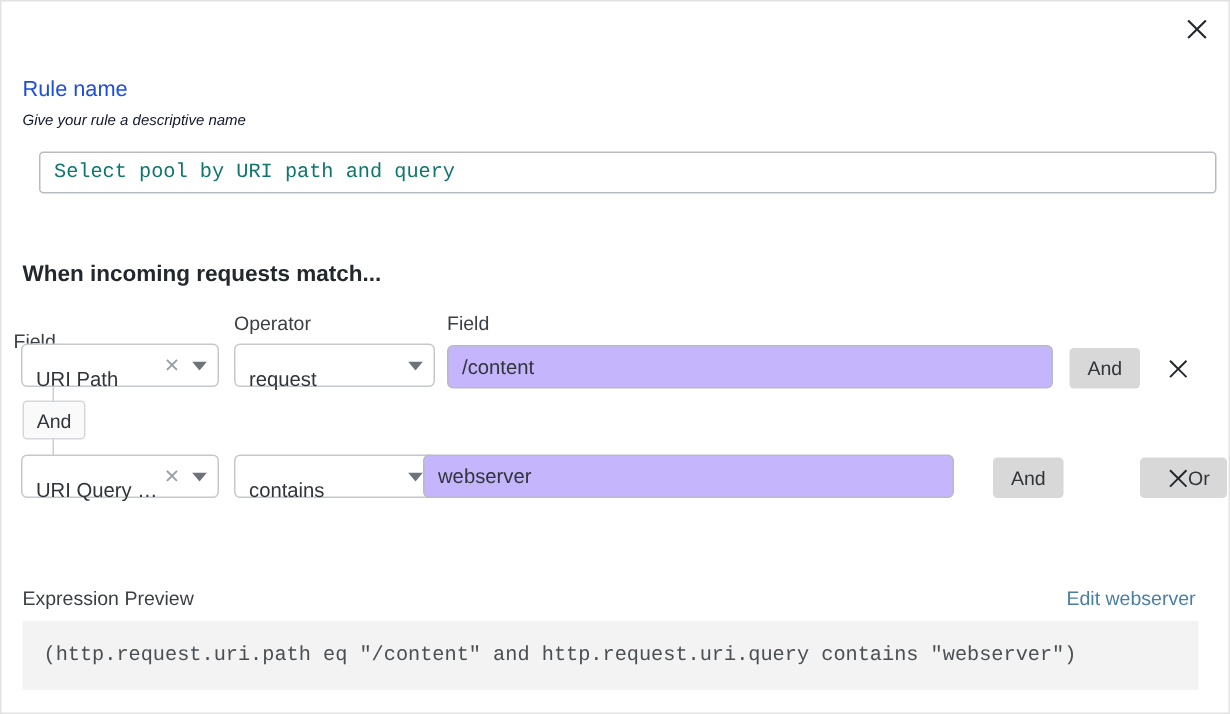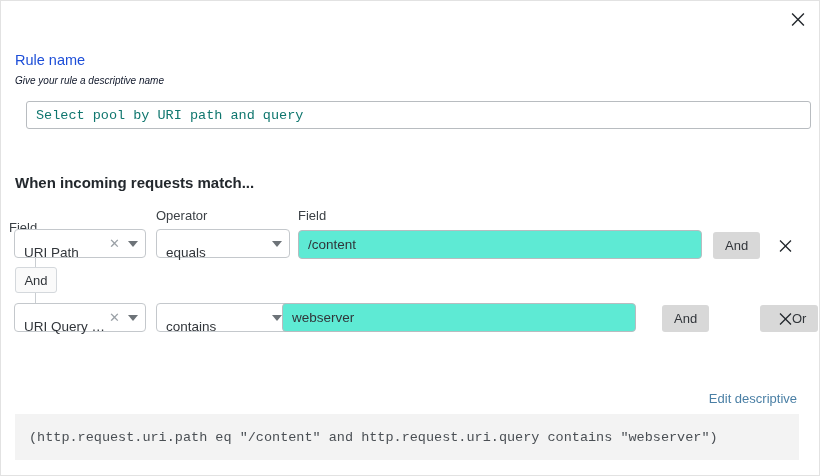--- a/index.html
+++ b/index.html
@@ -138,21 +138,21 @@
     cursor: pointer;
   }
   .caret svg { display:block; }
 
   .text-input {
     position: absolute;
     box-sizing: border-box;
     height: 29px;
     border: 1px solid #b8bcc0;
     border-radius: 4px;
-    background: #5eead4;
+    background: #c4b5fd;
     font-family: "Liberation Sans", sans-serif;
     font-size: 13.5px;
     color: #31353a;
     padding: 0 9px;
     outline: none;
   }
 
   
   .logic-btn {
     position: absolute;
@@ -274,21 +274,21 @@
     <span class="sel-text">URI Path</span>
     <span class="clear-x">✕</span>
     <span class="caret">
       <svg width="10" height="6" viewBox="0 0 10 6">
           <path d="M0 0 L10 0 L5 6 Z" fill="#6d7378"></path>
         </svg>
     </span>
   </div>
 
   <div class="ctl select" style="left:155px; top:228px; width:134px;">
-    <span class="sel-text">equals</span>
+    <span class="sel-text">request</span>
     <span class="caret">
       <svg width="10" height="6" viewBox="0 0 10 6">
           <path d="M0 0 L10 0 L5 6 Z" fill="#6d7378"></path>
         </svg>
     </span>
   </div>
 
   <input class="text-input" type="text" style="left: 297px; top: 229px; width: 404px;" value="/content" placeholder="Enter value">
 
   <button class="logic-btn" style="left:712px; top:231px;">And</button>
@@ -326,18 +326,19 @@
   <button class="logic-btn" style="left:661px; top:304px;">And</button>
 
   <button class="logic-btn" style="left:759px; top:304px;padding-left:32px;">Or</button>
 
   <button class="del-btn" style="left:774px; top:307px;">
     <svg width="13" height="13" viewBox="0 0 14 14" aria-hidden="true">
       <path d="M1.6 1.1 L7 6.5 L12.4 1.1 L13.4 2.1 L8 7.5 L13.4 12.9 L12.4 13.9 L7 8.5 L1.6 13.9 L0.6 12.9 L6 7.5 L0.6 2.1 Z" fill="currentColor"></path>
     </svg>
   </button>
 
-  <a class="edit-expr-link">Edit descriptive</a>
+  <div class="expr-label">Expression Preview</div>
+  <a class="edit-expr-link">Edit webserver</a>
   <div class="expr-box">
     <span class="expr-text">(http.request.uri.path eq "/content" and http.request.uri.query contains "webserver")</span>
   </div>
 
 </div>
 
 </body></html>

